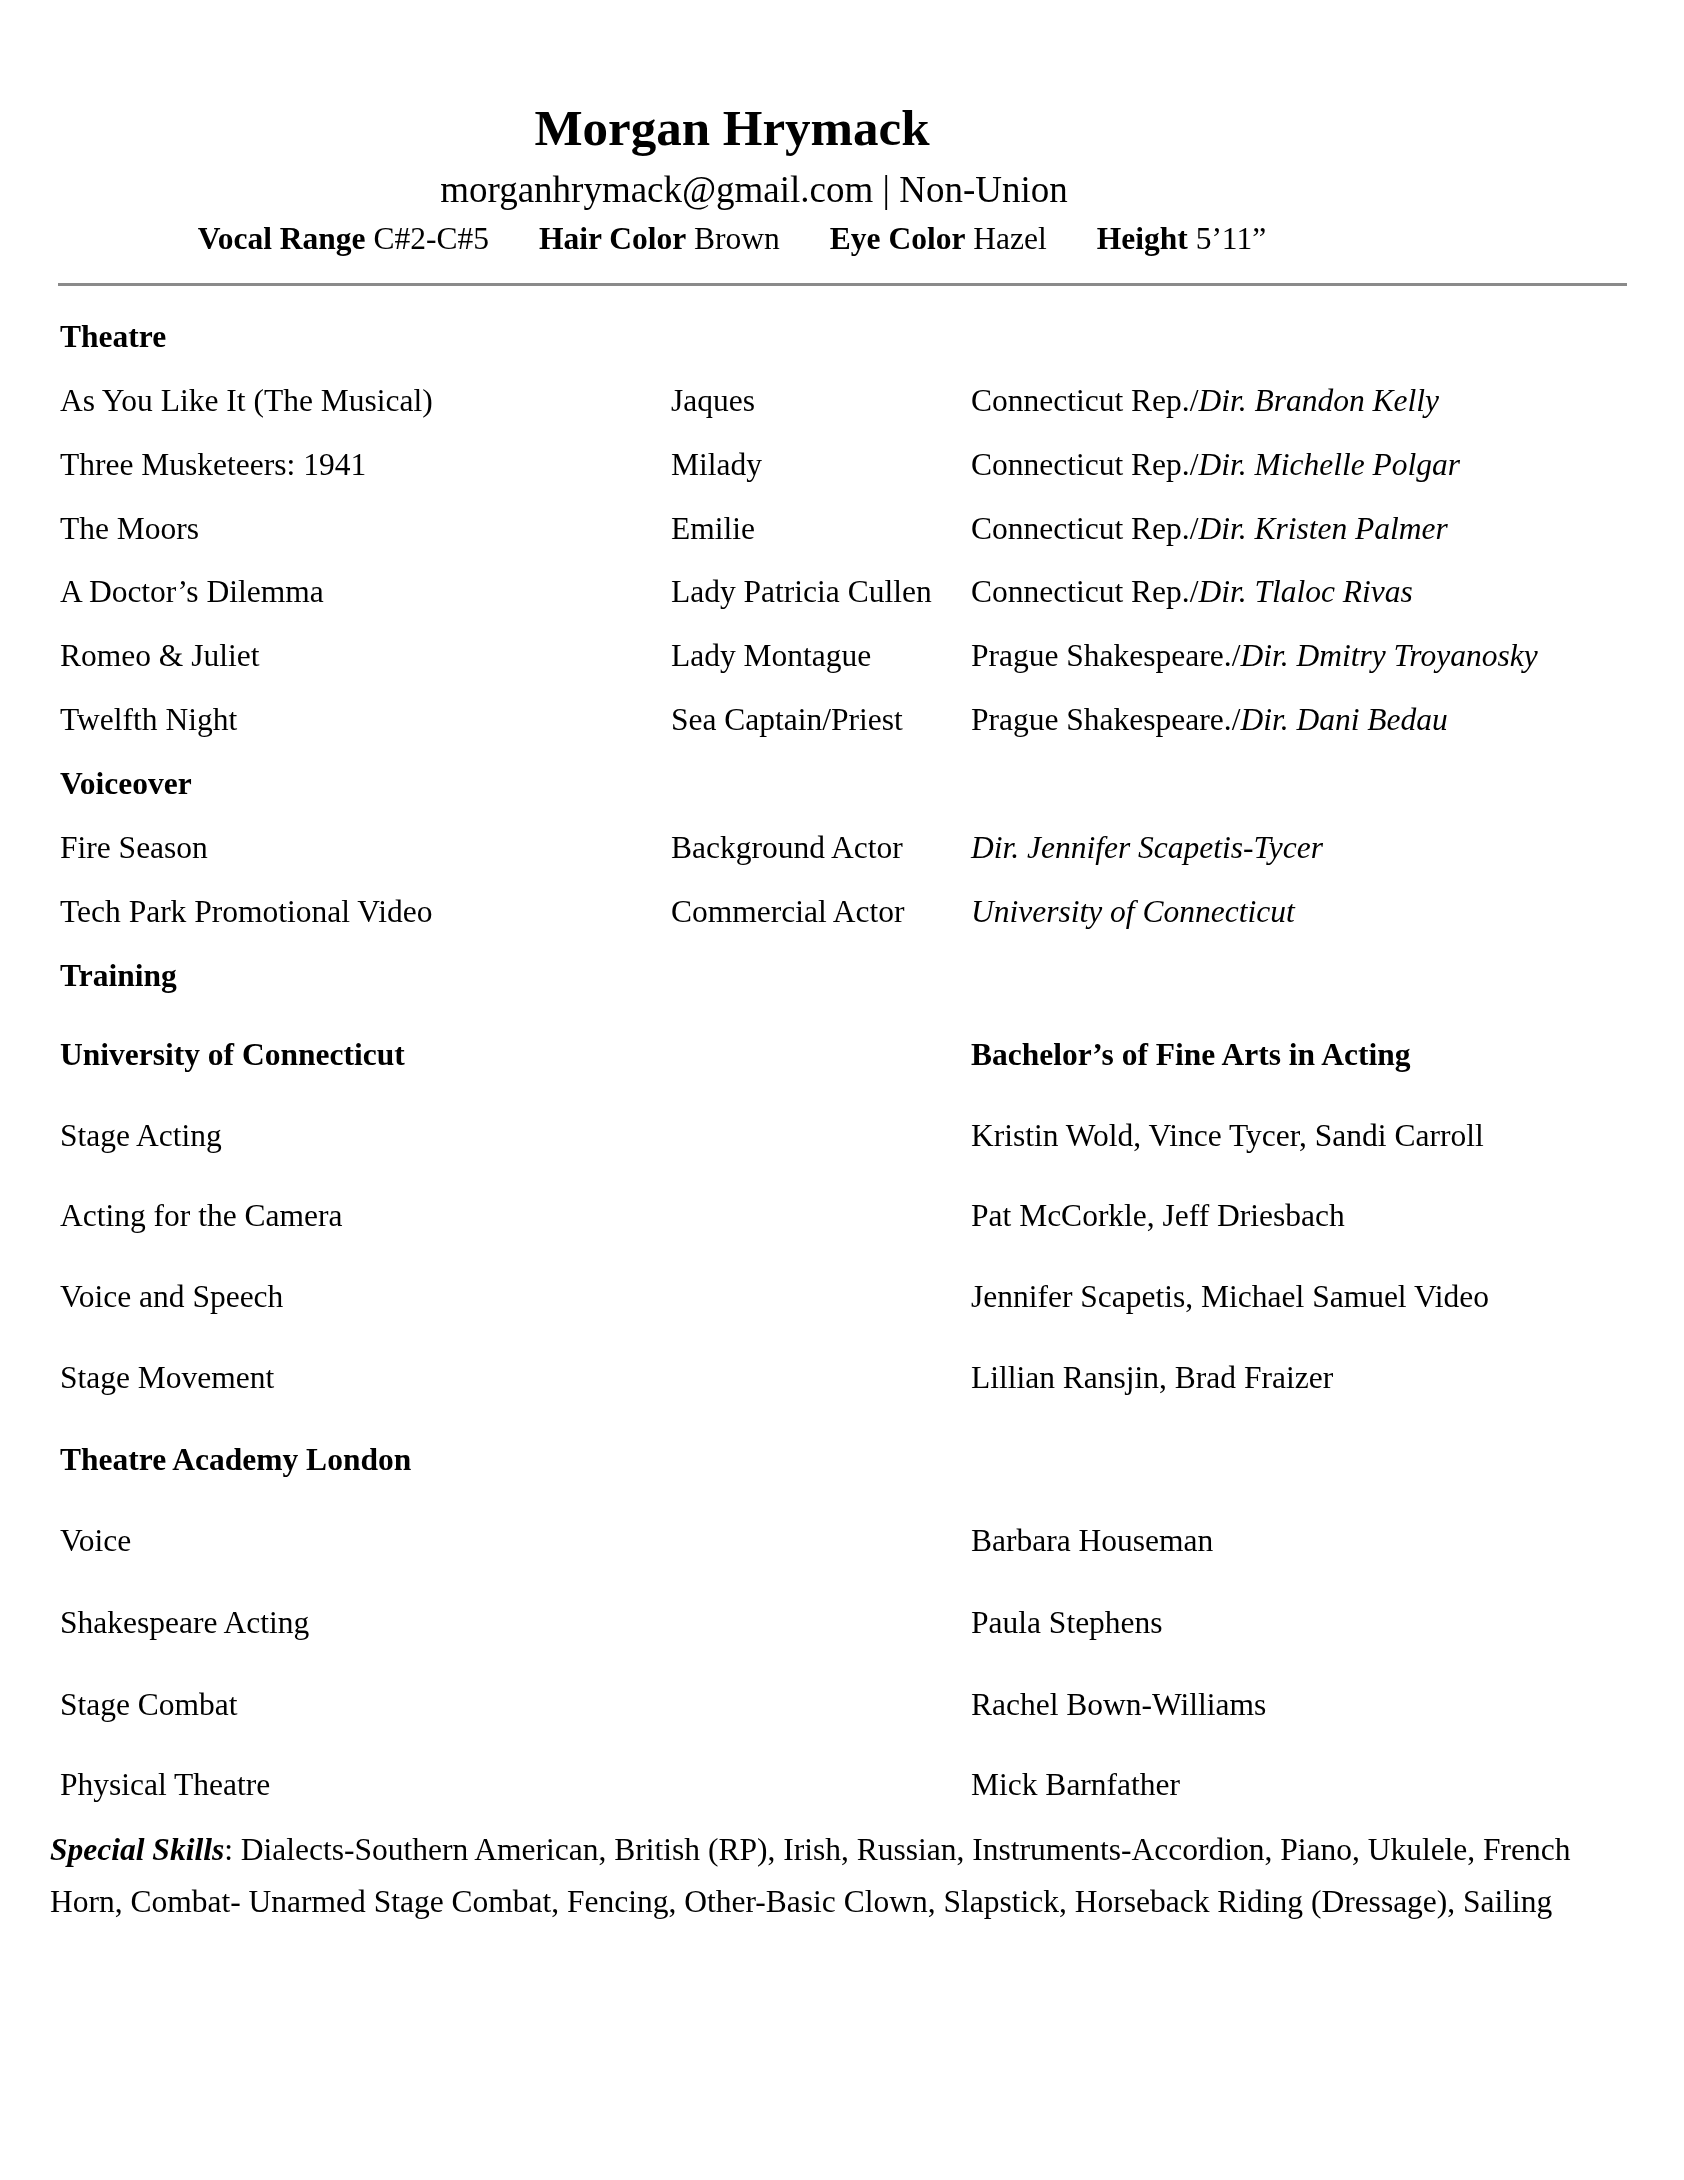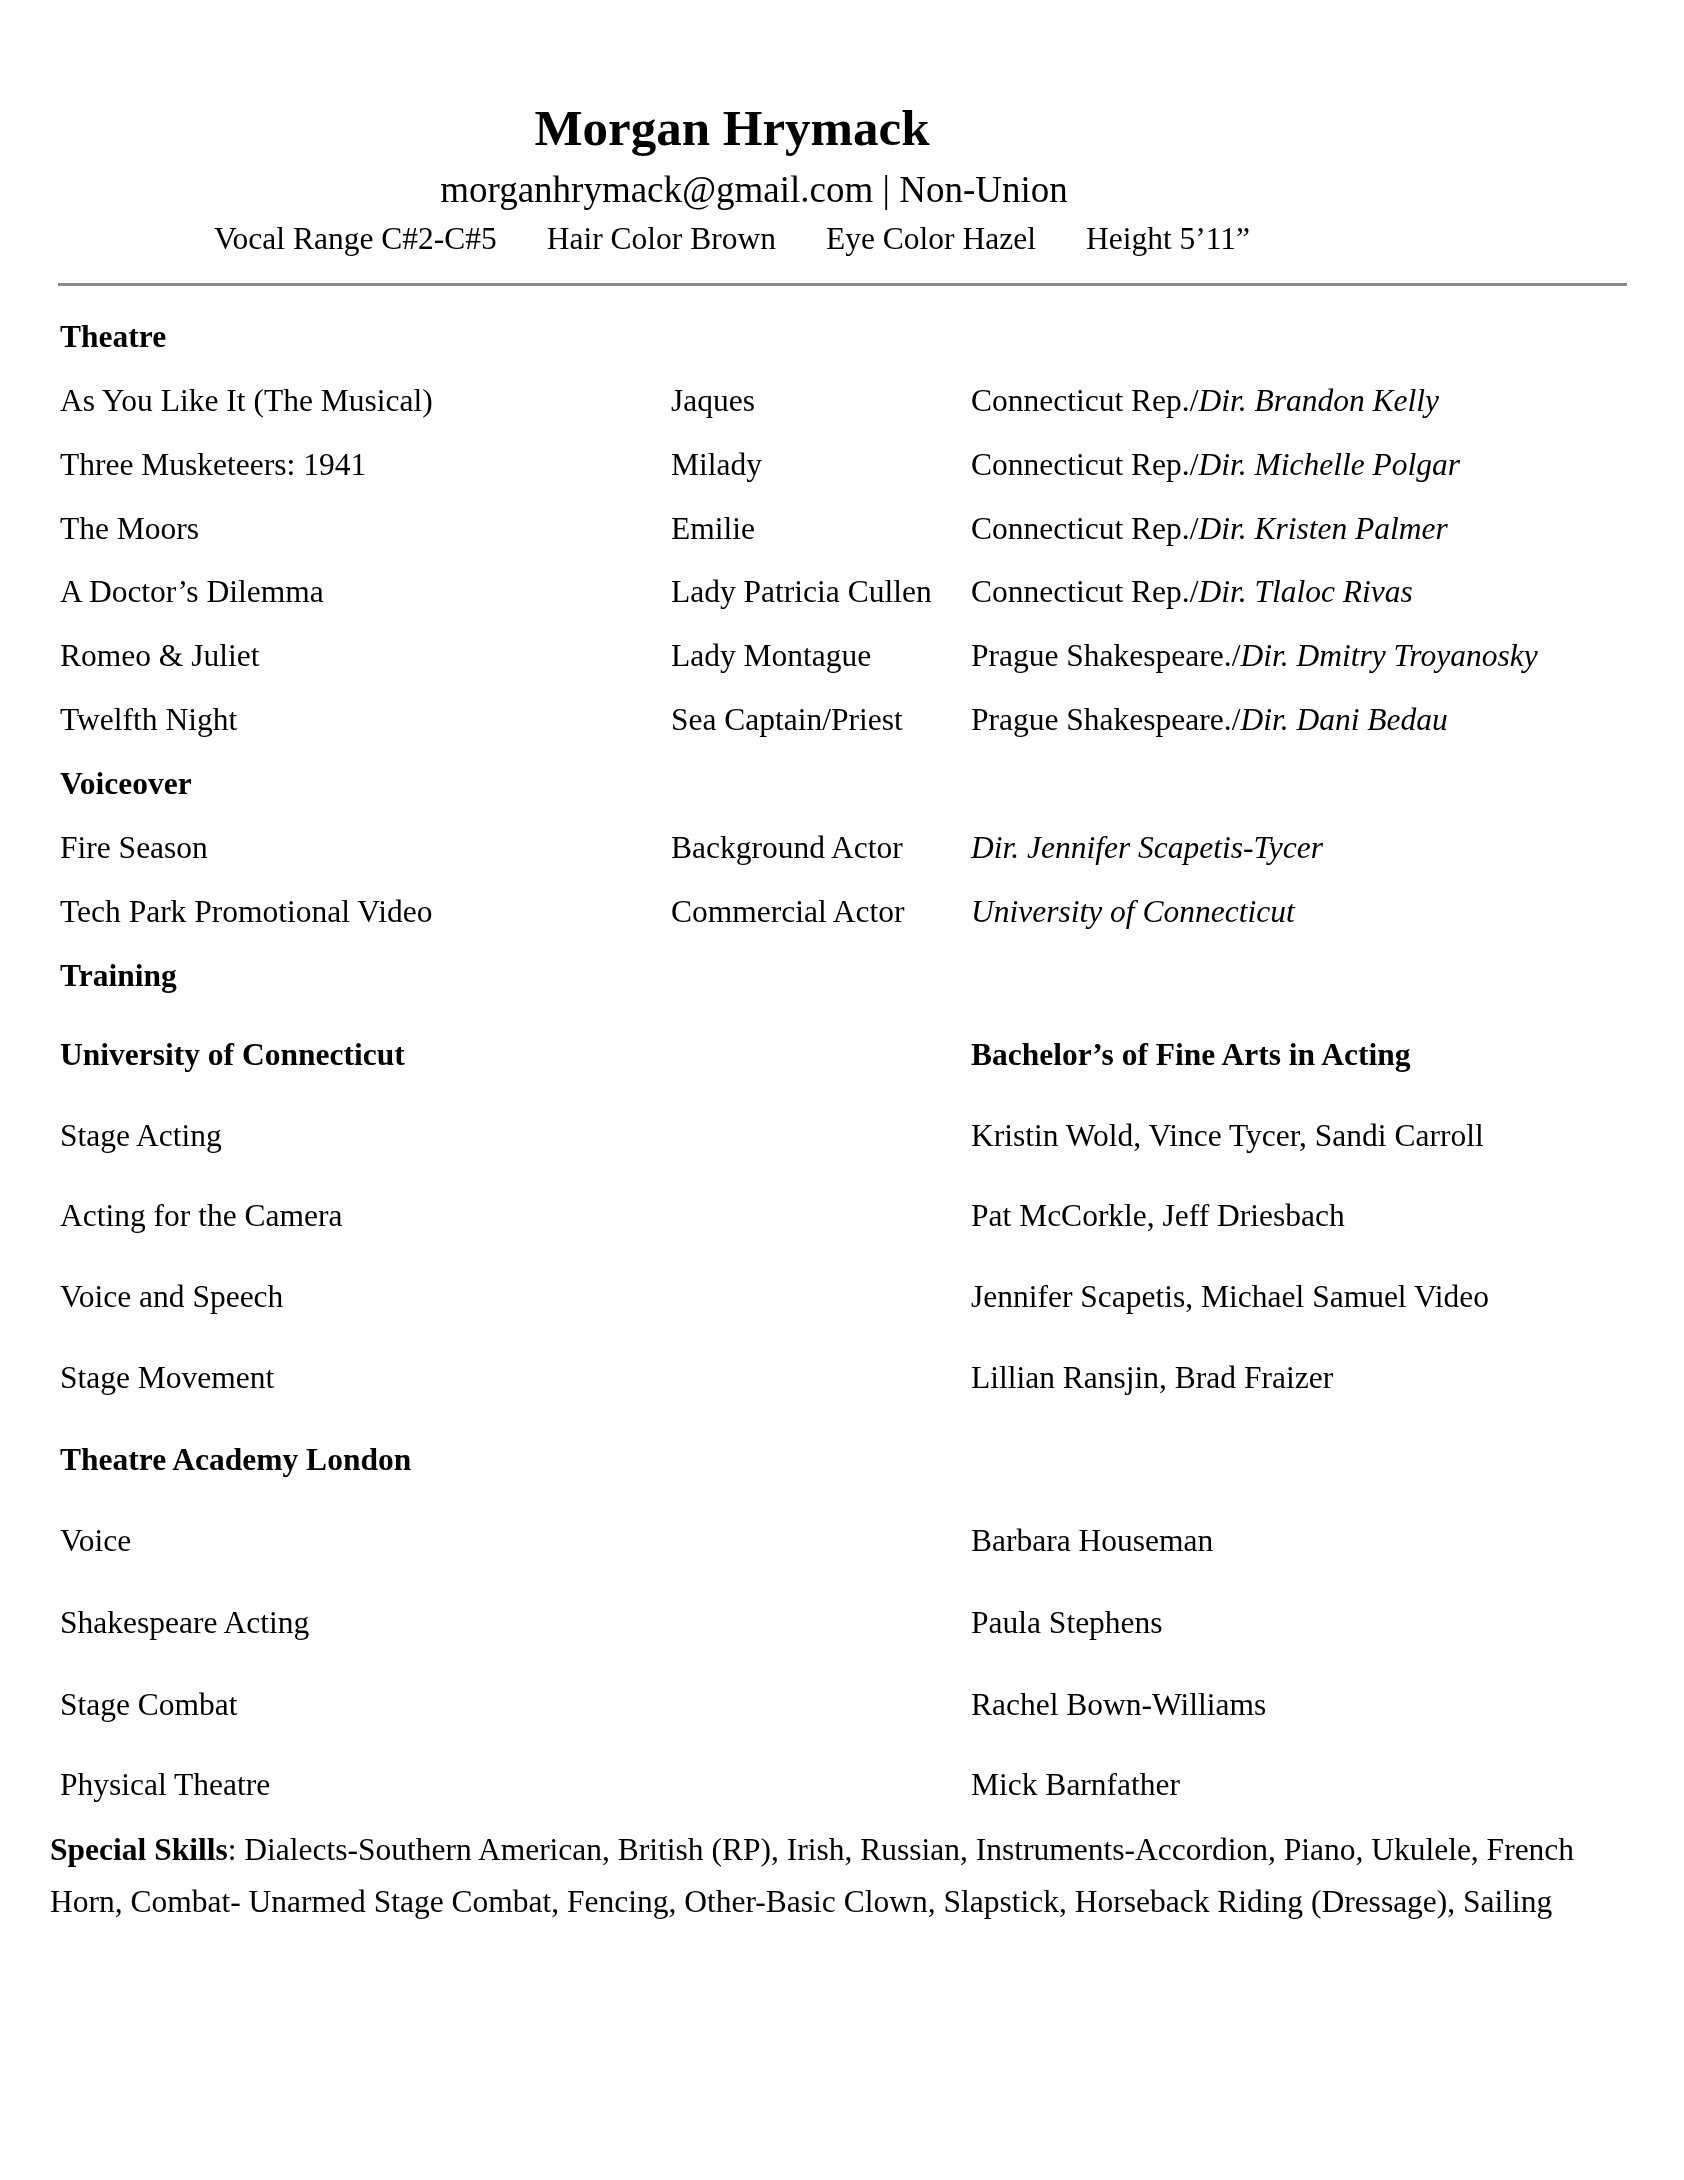--- a/index.html
+++ b/index.html
@@ -3,33 +3,33 @@
 <meta charset="utf-8">
 <style>
   html, body { margin: 0; padding: 0; background: #ffffff; }
   body { width: 1685px; height: 2181px; position: relative; overflow: hidden;
          font-family: "Liberation Serif", "DejaVu Serif", serif; color: #000; }
   .center { position: absolute; left: 0; width: 1464px; text-align: center; white-space: nowrap; }
   .name { top: 96px; font-size: 51px; font-weight: bold; line-height: 64px; }
   .contact { top: 164px; font-size: 37px; line-height: 51px; margin-left: 22px; }
   .details { top: 217px; font-size: 31.5px; line-height: 43px; }
   .details .grp { display: inline-block; margin: 0 25px; }
-  .details b { font-weight: normal; }
+  .details b { font-weight: bold; }
   .divider { position: absolute; left: 58px; top: 283px; width: 1569px; height: 2.6px; background: #8a8a8a; }
   .row { position: absolute; left: 0; width: 1685px; font-size: 31.5px; white-space: nowrap; text-align: center; }
   .row.r75 { height: 64px; line-height: 64px; }
   .row.r95 { height: 81px; line-height: 81px; }
   .cell { position: absolute; top: 0; }
   .c1 { left: 60px; }
   .c2 { left: 671px; }
   .c3 { left: 971px; }
   .heading { font-weight: bold; }
   .ital { font-style: italic; }
   .skills { position: absolute; left: 50px; top: 1824px; width: 1601px; font-size: 31.5px; line-height: 52px; }
-  .skills b { font-weight: bold; }
+  .skills b { font-weight: bold; font-style: italic; }
 </style>
 </head>
 <body>
 
 <div class="center name">Morgan Hrymack</div>
 <div class="center contact">morganhrymack@gmail.com | Non-Union</div>
 <div class="center details">
   <span class="grp"><b>Vocal Range</b> <span>C#2-C#5</span></span><span class="grp"><b>Hair Color</b> <span>Brown</span></span><span class="grp"><b>Eye Color</b> <span>Hazel</span></span><span class="grp"><b>Height</b> <span>5’11”</span></span>
 </div>
 <div class="divider"></div>

